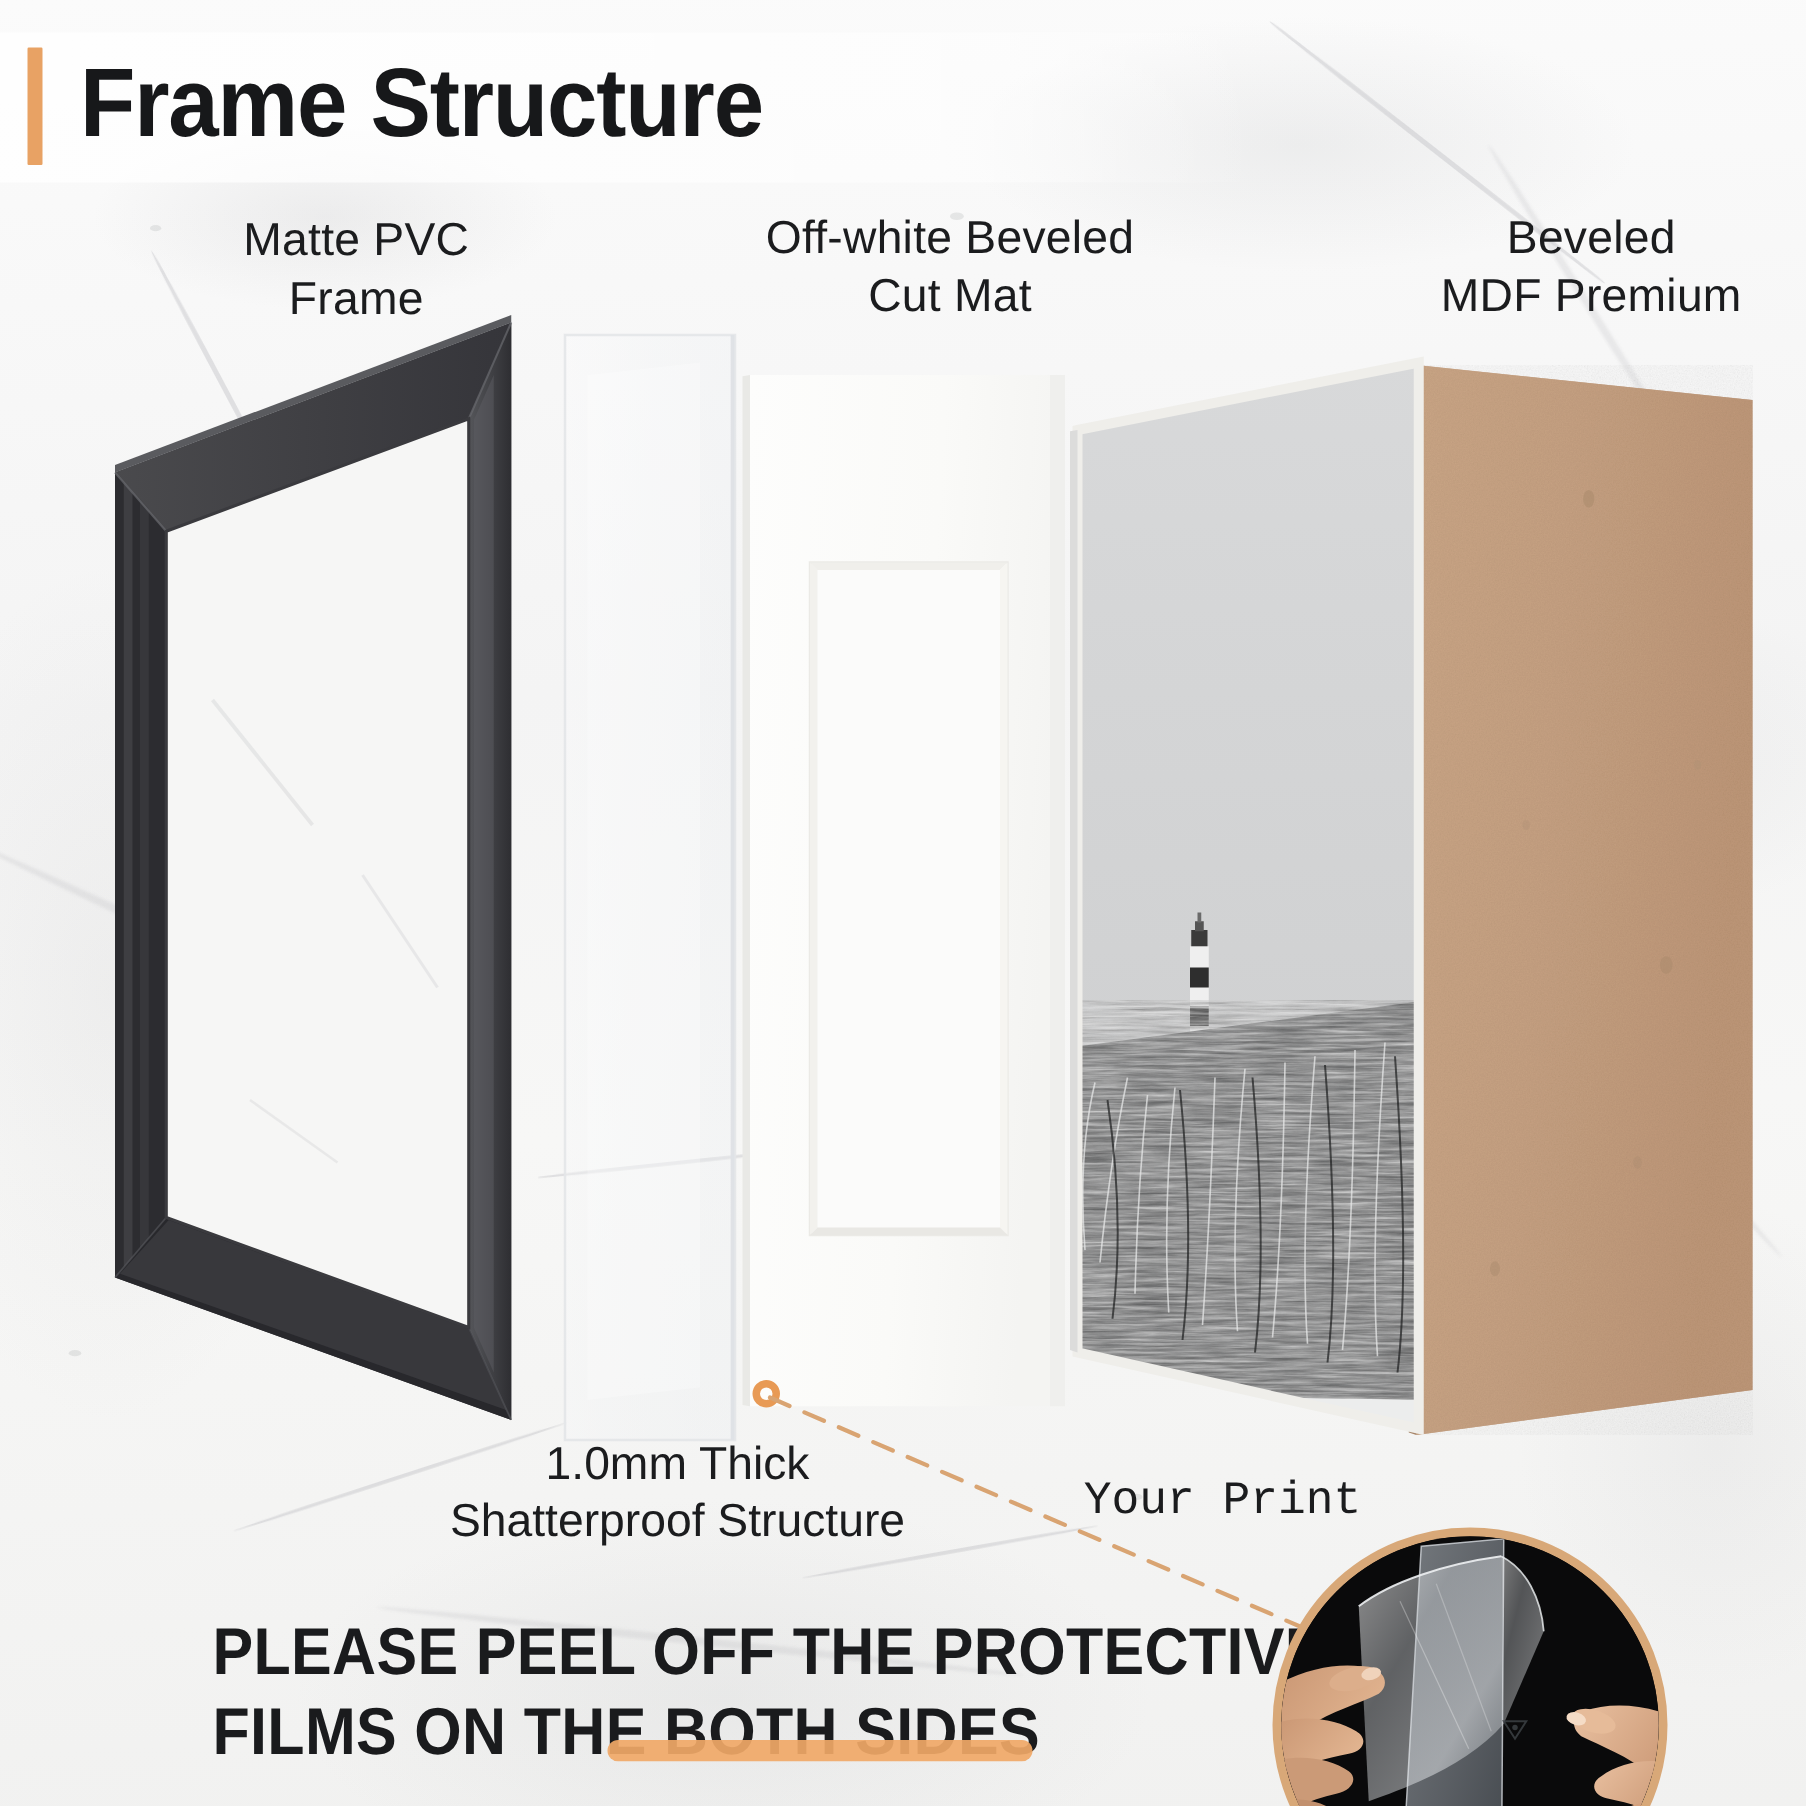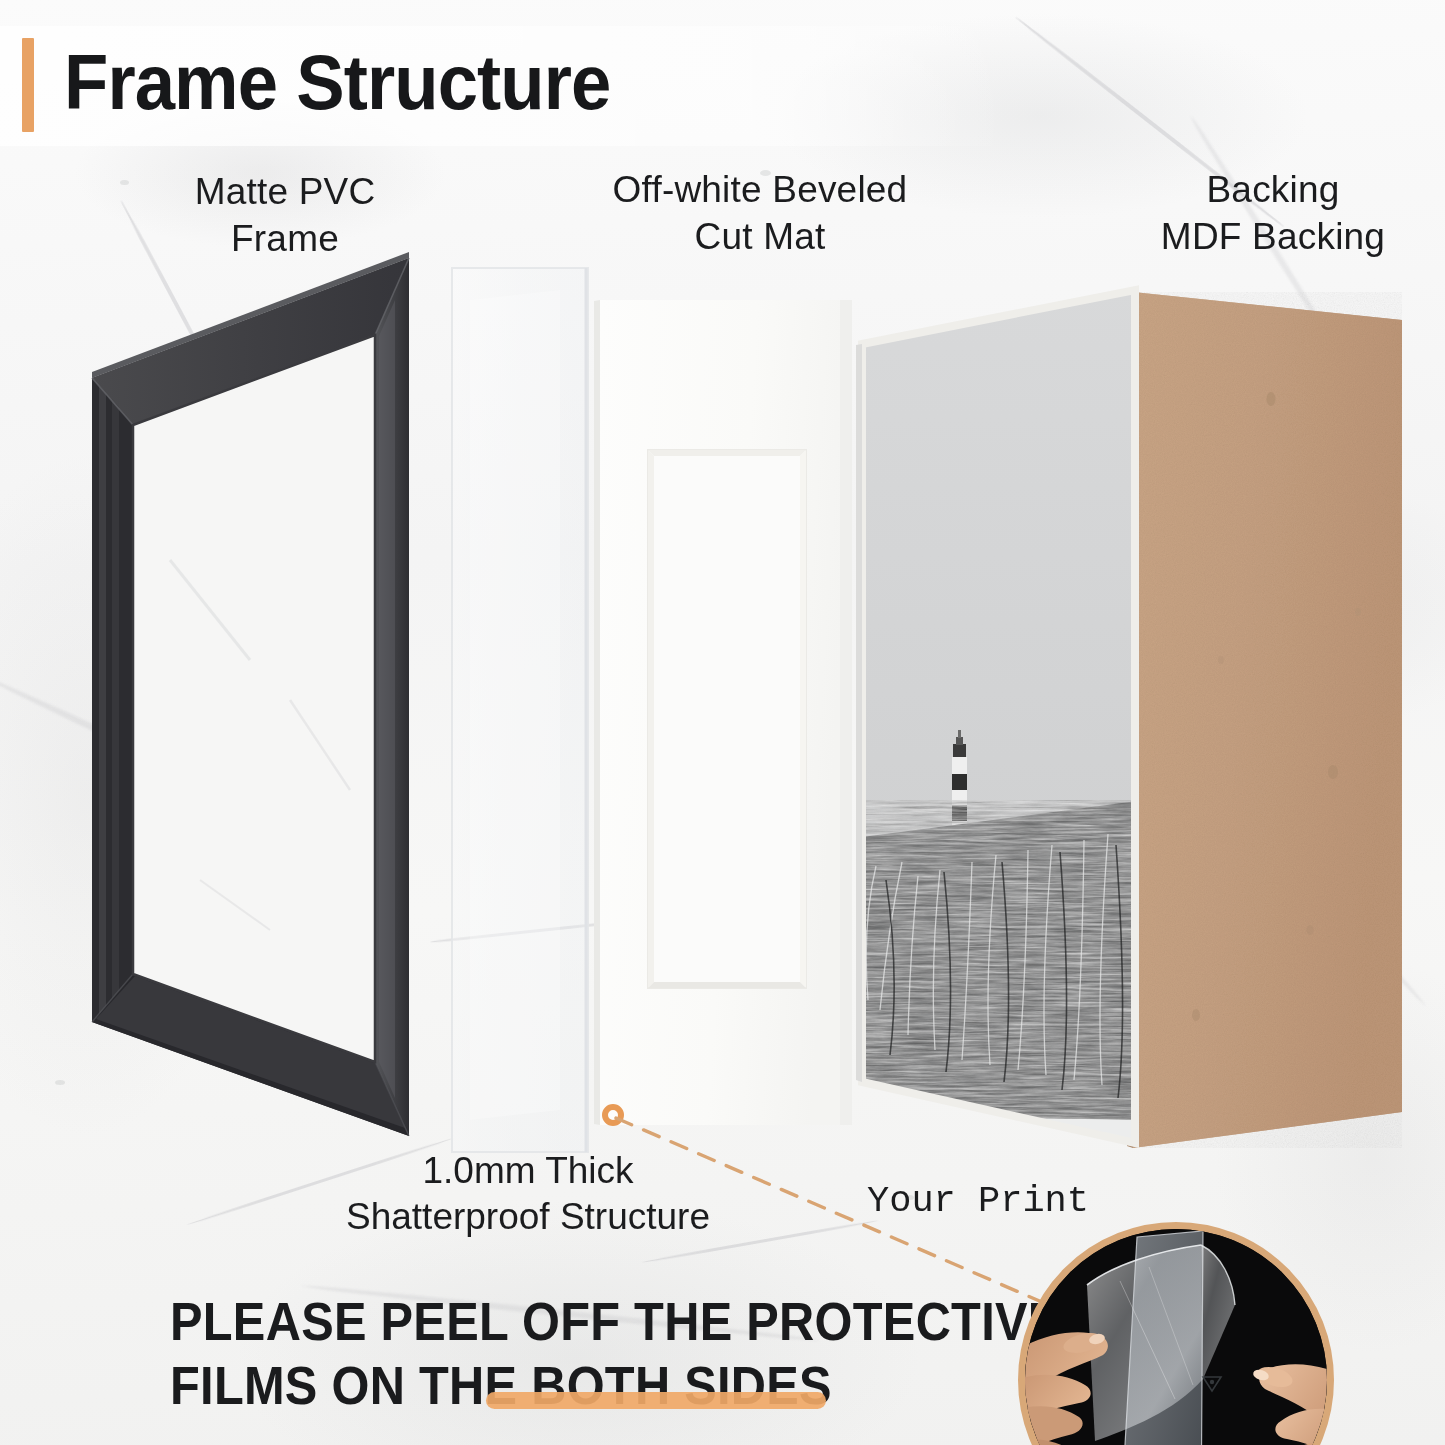--- a/index.html
+++ b/index.html
@@ -58,21 +58,21 @@
 
   
   .layers{position:absolute;left:0;top:0;width:1445px;height:1445px;}
 
   
   .botlabel{
     position:absolute;text-align:center;color:#1b1c1e;
     font-size:37px;line-height:46px;font-weight:400;
     font-family:"Liberation Sans",sans-serif;
   }
-  #lbl-plexi{left:268px;top:1148px;width:520px;}
+  #lbl-plexi{left:282px;top:1148px;width:520px;}
   #lbl-print{left:858px;top:1178px;width:240px;font-family:Liberation Mono, monospace;}
 
   
   .caption{
     position:absolute;left:170px;top:1290px;width:870px;
     font-family:"Liberation Sans Narrow","Liberation Sans",sans-serif;
     font-weight:700;font-size:53px;line-height:64px;letter-spacing:.3px;
     color:#1a1b1d;transform:scaleX(.92);transform-origin:left top;
   }
   .caption .ln{display:block;white-space:nowrap;}
@@ -300,22 +300,22 @@
 
   <div class="toplabel" id="lbl-mat">
     <div>Off-white Beveled</div>
     <div>Cut Mat</div>
   </div>
   <div class="toplabel" id="lbl-frame">
     <div>Matte PVC</div>
     <div>Frame</div>
   </div>
   <div class="toplabel" id="lbl-mdf">
-    <div>Backing</div>
-    <div>MDF Backing</div>
+    <div>Beveled</div>
+    <div>MDF Premium</div>
   </div>
 
   <div class="botlabel" id="lbl-plexi">
     <div>1.0mm Thick</div>
     <div>Shatterproof Structure</div>
   </div>
   <div class="botlabel" id="lbl-print">
     <div>Your Print</div>
   </div>
 

